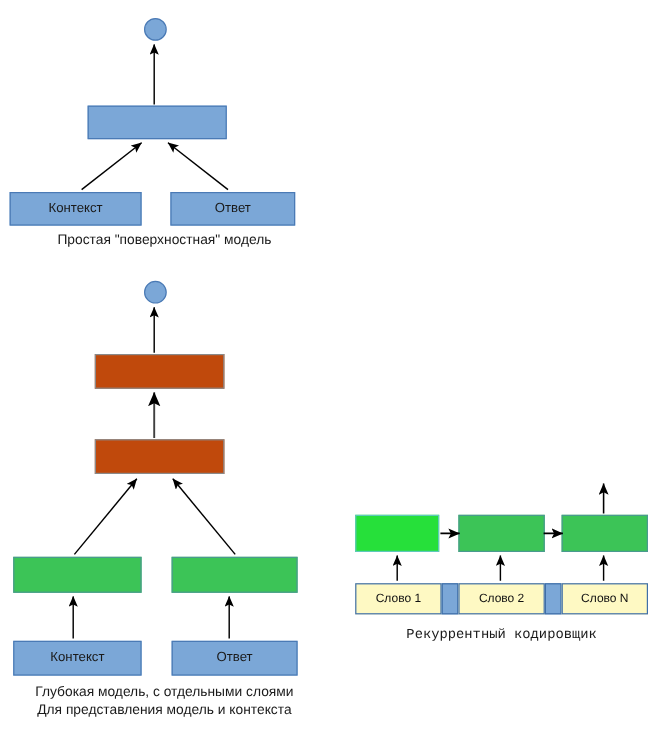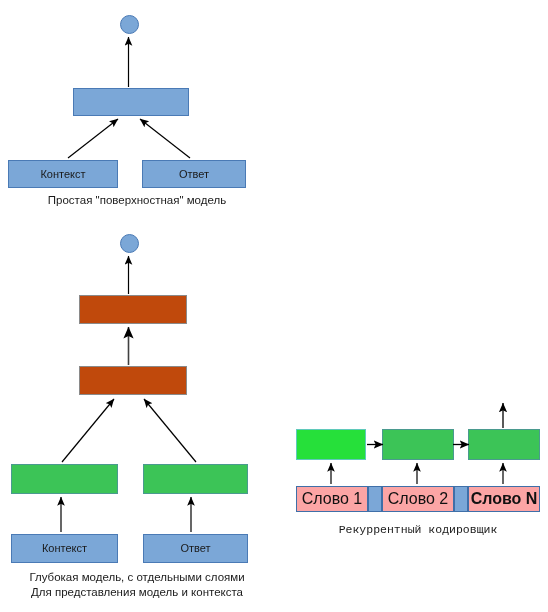--- a/index.html
+++ b/index.html
@@ -66,26 +66,26 @@
     position: absolute;
     font-size: 11.5px;
     color: #1a1a1a;
     white-space: pre;
     text-align: center;
     line-height: 15px;
   }
   .word-cell {
     position: absolute;
     box-sizing: border-box;
-    background: #fca5a5;
+    background: #fef9c3;
     border: 1px solid #3f6fa8;
     display: flex;
     align-items: center;
     justify-content: center;
-    font-size: 16px;
+    font-size: 10px;
     color: #111;
     white-space: nowrap;
   }
   .word-gap {
     position: absolute;
     box-sizing: border-box;
     background: #7ba7d7;
     border: 1px solid #3f6fa8;
   }
 </style>
@@ -129,21 +129,21 @@
   <div class="node box-green" style="left:468px; top:429px; width:72px; height:31px;"></div>
 
   <div class="word-cell" style="left:296px; top:486px; width:72px; height:26px;">Слово 1</div>
 
   <div class="word-gap" style="left:368px; top:486px; width:14px; height:26px;"></div>
 
   <div class="word-cell" style="left:382px; top:486px; width:72px; height:26px;">Слово 2</div>
 
   <div class="word-gap" style="left:454px; top:486px; width:14px; height:26px;"></div>
 
-  <div class="word-cell" style="left:468px; top:486px; width:72px; height:26px;font-weight:bold;">Слово N</div>
+  <div class="word-cell" style="left:468px; top:486px; width:72px; height:26px;">Слово N</div>
 
   <div class="caption" style="left:296px; top:522px; width:244px;font-family:Liberation Mono, monospace;">Рекуррентный кодировщик</div>
 
   <svg class="arrows" viewBox="0 0 548 612" xmlns="http://www.w3.org/2000/svg">
     <defs>
       <marker id="ah" markerWidth="9" markerHeight="9" refX="7.2" refY="3.2" orient="auto" markerUnits="strokeWidth">
         <path d="M0,0 L7.4,3.2 L0,6.4 L1.6,3.2 z" fill="#000000"></path>
       </marker>
     </defs>
 

